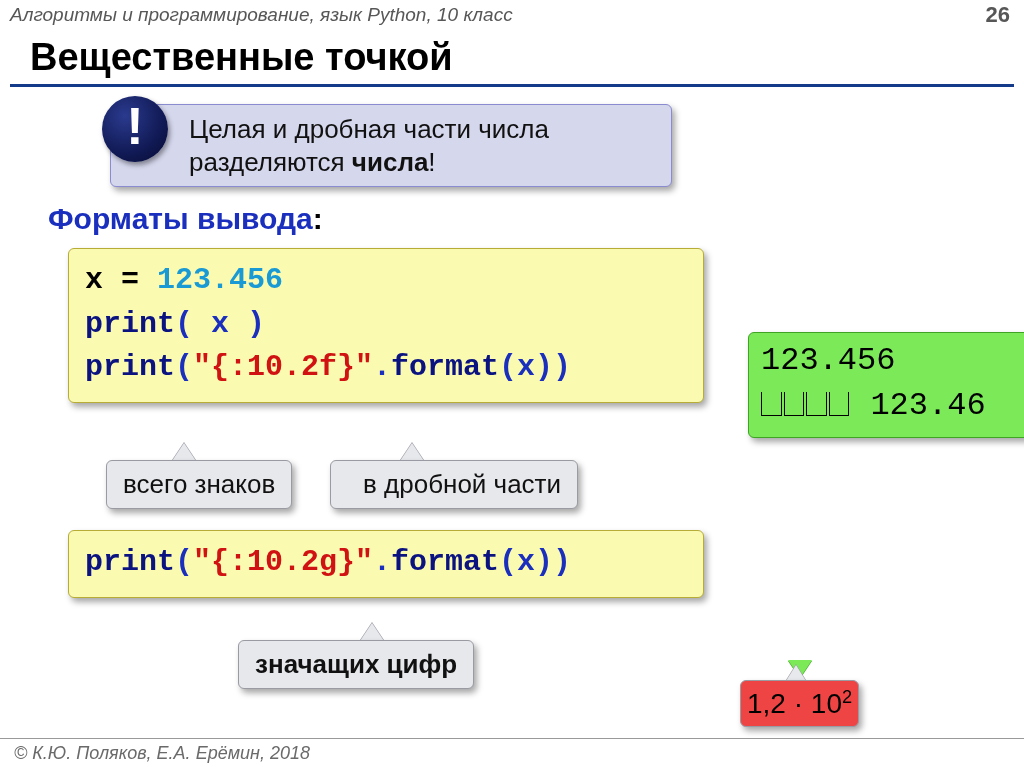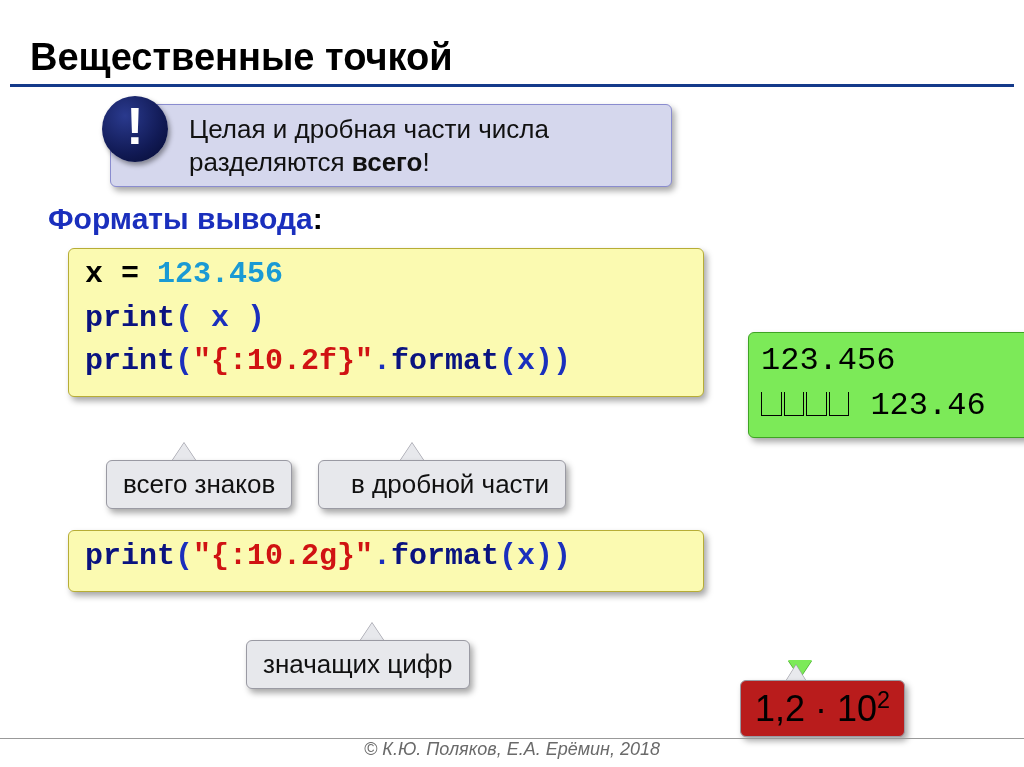--- a/index.html
+++ b/index.html
@@ -55,21 +55,20 @@
     left: 0; right: 0; bottom: 0;
     height: 28px;
     border-top: 1px solid #999;
     font-style: italic;
     color: #6a6a6a;
     font-size: 18px;
     display: flex;
     justify-content: space-between;
     align-items: center;
     padding: 0 14px;
-    flex-direction: column;
   }
 
   
   .callout-wrap {
     position: absolute;
     top: 104px;
     left: 110px;
   }
   .callout {
     width: 562px;
@@ -114,21 +113,21 @@
   .code, .out, .lblbox, .resbox {
     font-family: "Courier New", monospace;
     font-size: 30px;
     border-radius: 6px;
     border: 1px solid #b7ad36;
     box-shadow: 3px 4px 6px rgba(0,0,0,.35);
     box-sizing: border-box;
   }
   .code {
     background: #fbfab1;
-    padding: 4px 16px 12px 16px;
+    padding: 10px 16px 12px 16px;
     line-height: 1.45;
     white-space: pre;
   }
   .code1 { position: absolute; left: 68px;  top: 248px; width: 636px; }
   .code2 { position: absolute; left: 68px;  top: 530px; width: 636px; }
 
   .c-black  { color: #000; }
   .c-blue   { color: #1a2fbd; }
   .c-cyan   { color: #1a9ad4; }
   .c-navy   { color: #0a1380; font-weight: bold; }
@@ -160,29 +159,29 @@
   .lblbox {
     background: #e7e8ec;
     border-color: #9a9aa3;
     font-family: Arial, sans-serif;
     font-size: 26px;
     padding: 8px 16px;
     color: #111;
     position: absolute;
   }
   .lbl-a { left: 106px; top: 460px; }
-  .lbl-b { left: 318px; top: 460px; padding-left: 32px; }
-  .lbl-c { left: 246px; top: 640px; }
+  .lbl-b { left: 330px; top: 460px; padding-left: 32px; }
+  .lbl-c { left: 238px; top: 640px; font-weight: bold; }
 
   .resbox {
-    background: #b91c1c;
+    background: #ef4444;
     border-color: #9a9aa3;
     font-family: Arial, sans-serif;
-    font-size: 36px;
-    padding: 6px 14px;
+    font-size: 28px;
+    padding: 6px 6px;
     position: absolute;
     left: 740px;
     top: 680px;
   }
   .resbox sup { font-size: 0.65em; vertical-align: super; }
 
   
   .tail {
     position: absolute;
     width: 0; height: 0;
@@ -212,27 +211,31 @@
     border-bottom: 16px solid #e8e9ed;
     filter: drop-shadow(0 -1px 0 #9a9aa3);
   }
   .tail-e { left: 786px; top: 665px; }
 </style>
 </head>
 <body>
 
 <div class="slide">
 
+  <div class="topbar">
+    <span>Алгоритмы и программирование, язык Python, 10 класс</span>
+    <span class="pagenum">26</span>
+  </div>
 
   <div class="title">Вещественные точкой</div>
   <div class="title-rule"></div>
 
   <div class="callout-wrap">
     <div class="callout">
-      <span>Целая и дробная части числа разделяются </span><b>всего</b><span>!</span>
+      <span>Целая и дробная части числа разделяются </span><b>числа</b><span>!</span>
     </div>
     <div class="callout-badge">!</div>
   </div>
 
   <div class="section">
     <span>Форматы вывода</span><span class="colon">:</span>
   </div>
 
   <div class="code code1"><span class="c-black bold">x = </span><span class="c-cyan bold">123.456</span>
 <span class="c-navy">print</span><span class="c-blue bold">( x )</span>

